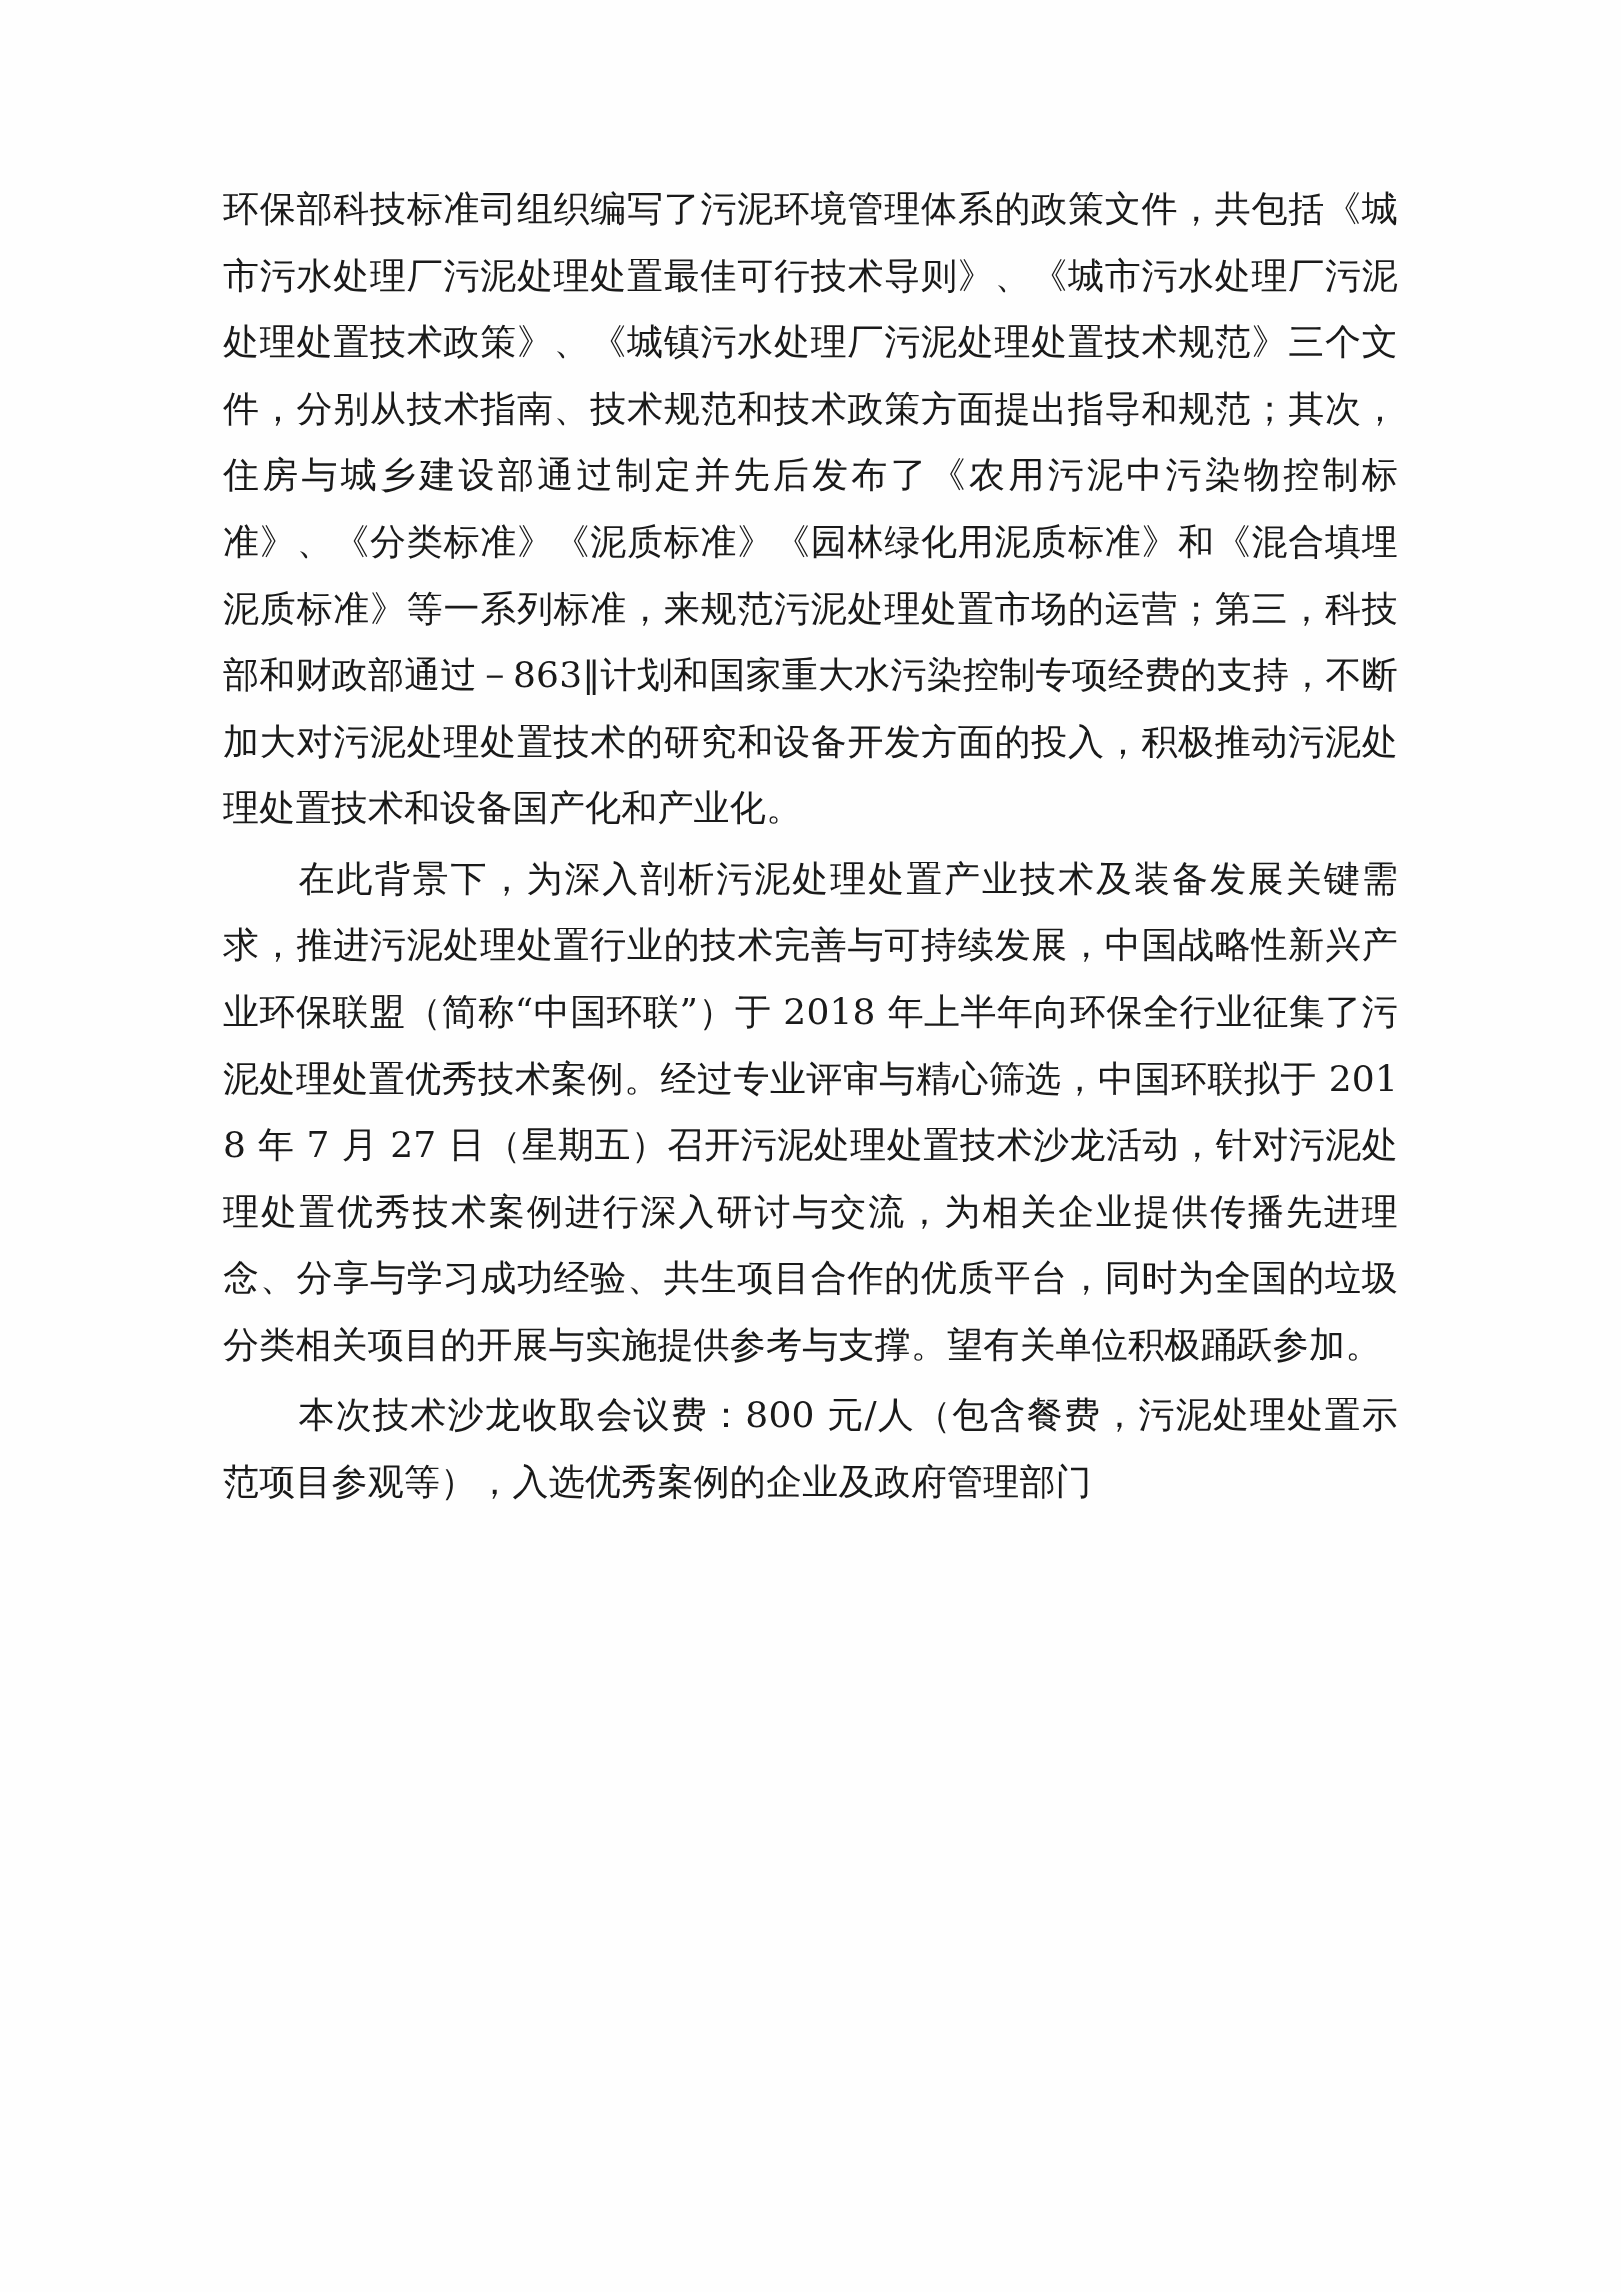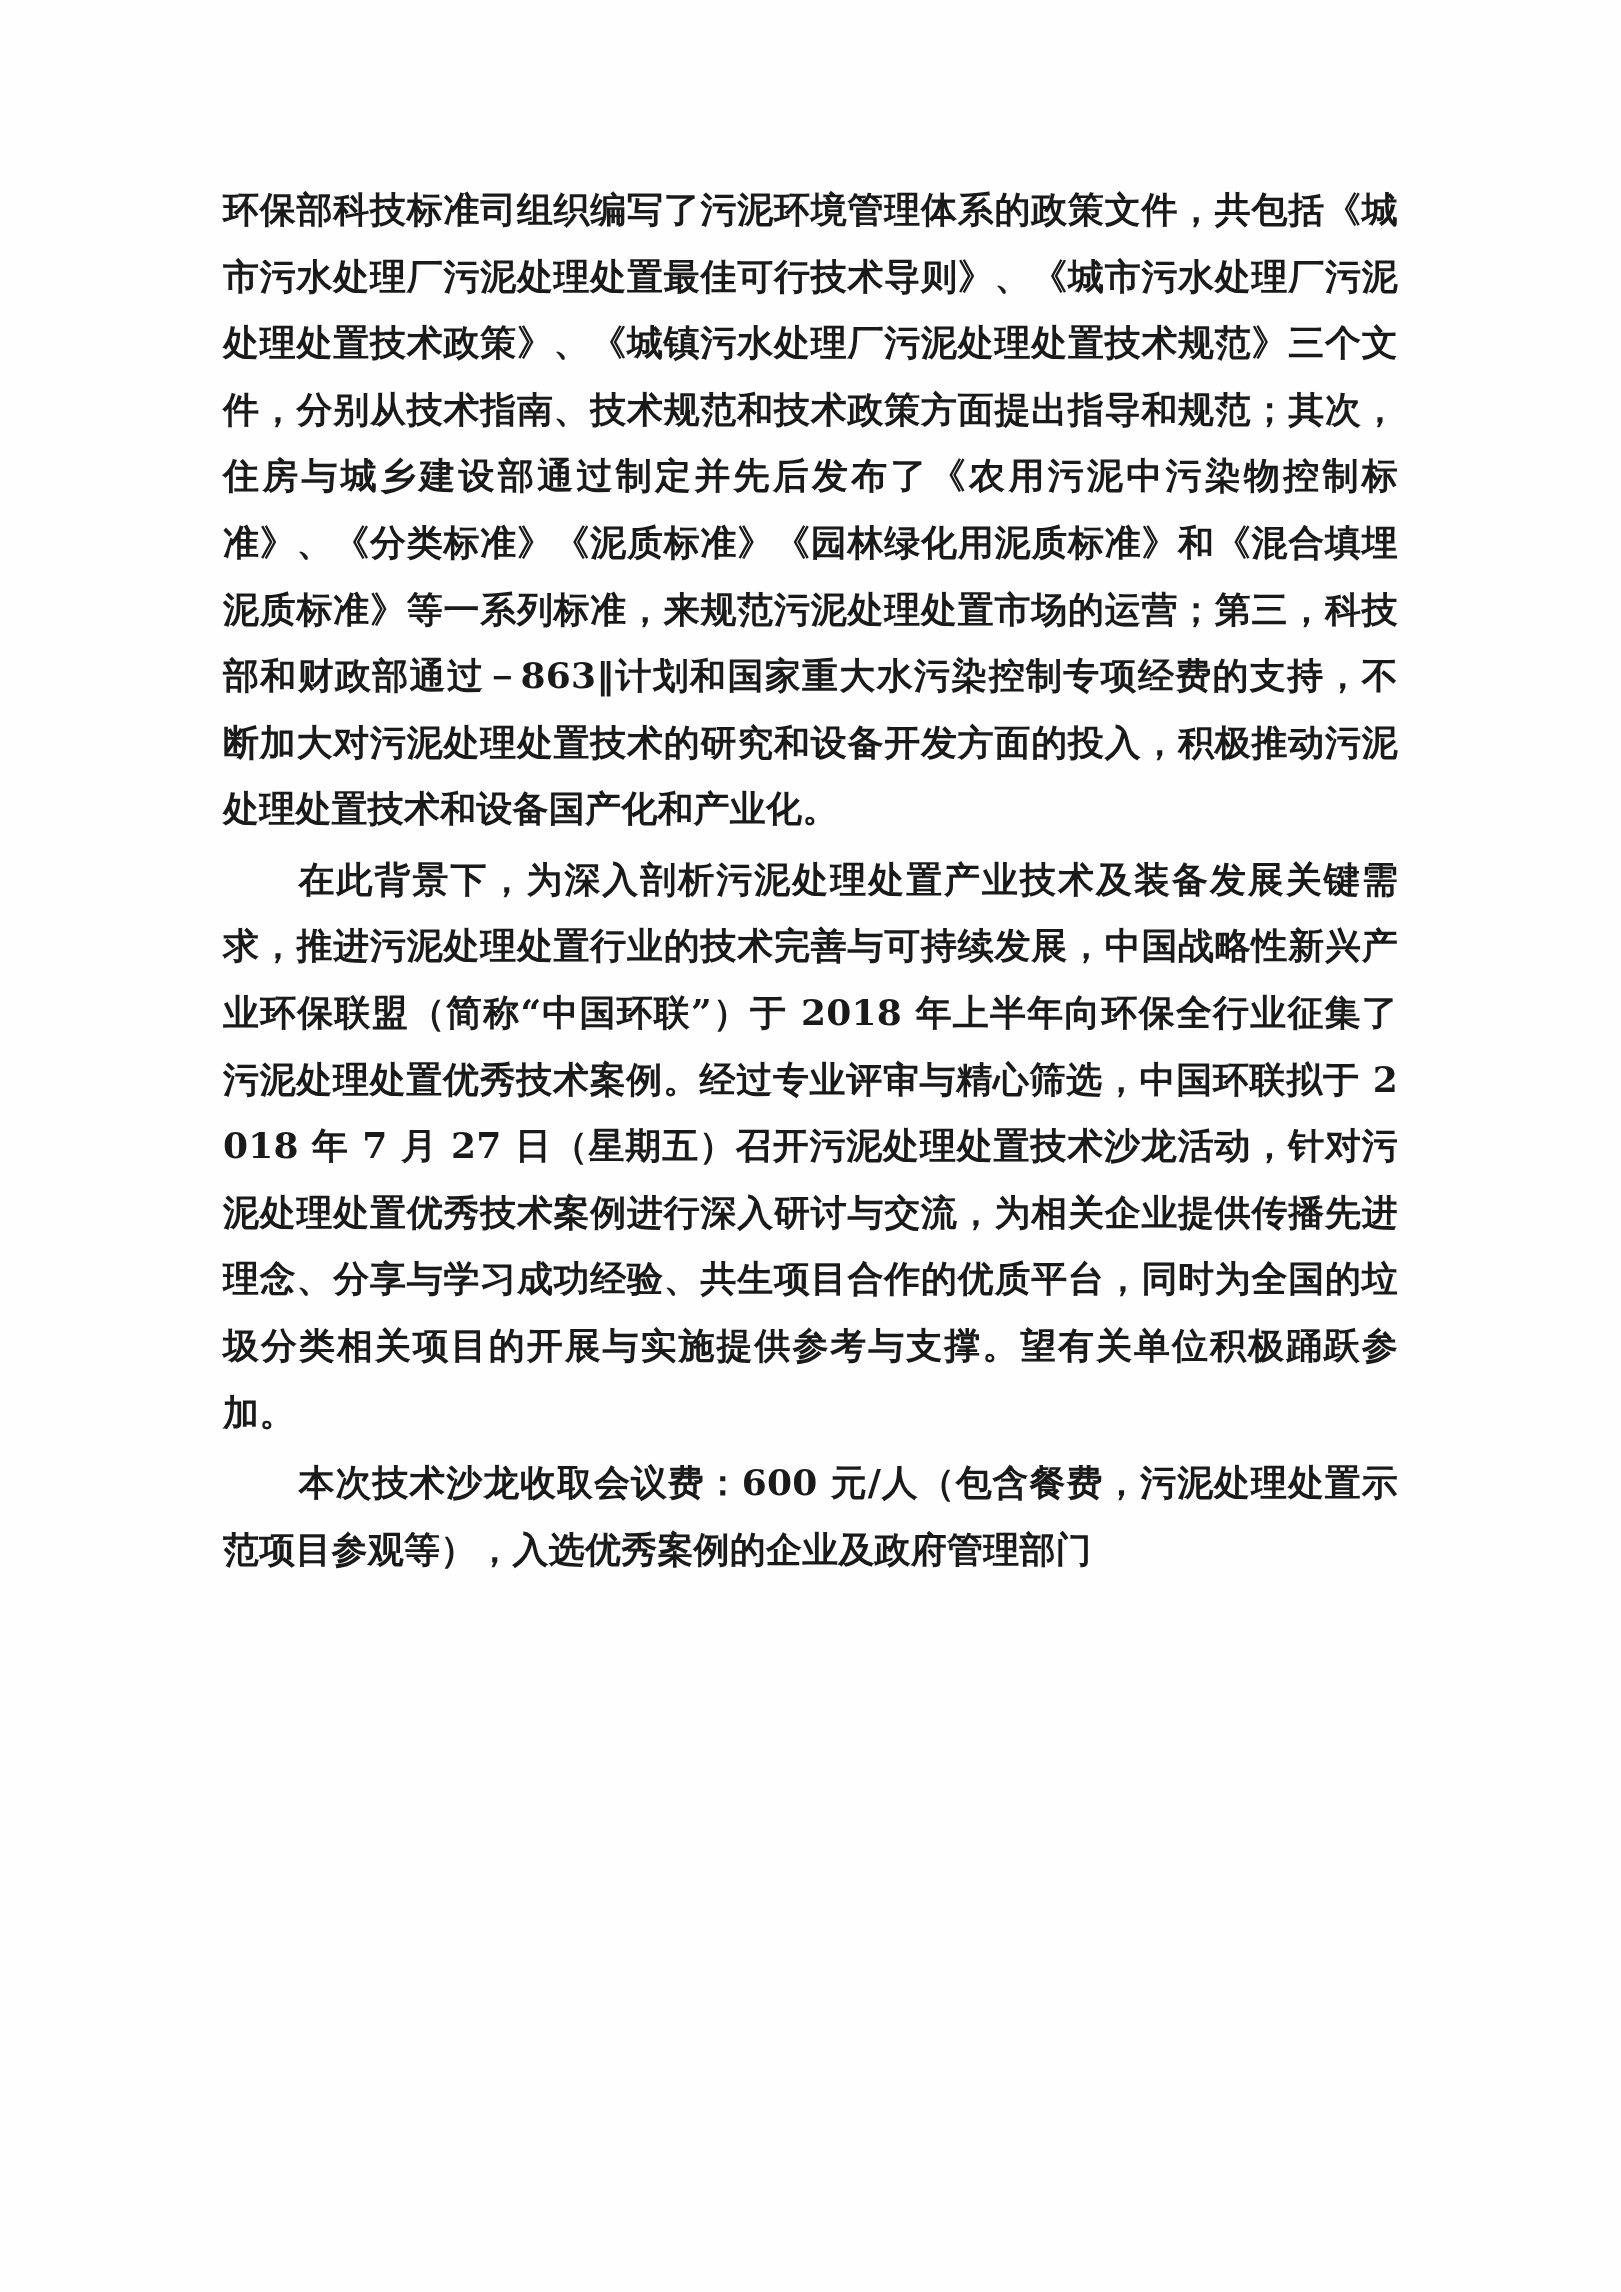--- a/index.html
+++ b/index.html
@@ -14,21 +14,20 @@
     color: #1a1a1a;
     overflow: hidden;
   }
   .page {
     position: relative;
     width: 1621px;
     height: 2293px;
     background: #fefefe;
     box-sizing: border-box;
     padding: 176px 223px 68px 223px;
-    font-weight: bold;
   }
   .doc-body {
     font-size: 36px;
     line-height: 1.85;
     text-align: justify;
     text-justify: inter-ideograph;
     letter-spacing: 0.2px;
   }
   .para {
     margin: 0 0 3.9px 0;
@@ -39,16 +38,16 @@
     text-indent: 2.1em;
   }
 </style>
 </head>
 <body>
 
 <div class="page">
   <div class="doc-body">
     <p class="para">环保部科技标准司组织编写了污泥环境管理体系的政策文件，共包括《城市污水处理厂污泥处理处置最佳可行技术导则》、《城市污水处理厂污泥处理处置技术政策》、《城镇污水处理厂污泥处理处置技术规范》三个文件，分别从技术指南、技术规范和技术政策方面提出指导和规范；其次，住房与城乡建设部通过制定并先后发布了《农用污泥中污染物控制标准》、《分类标准》《泥质标准》《园林绿化用泥质标准》和《混合填埋泥质标准》等一系列标准，来规范污泥处理处置市场的运营；第三，科技部和财政部通过－863‖计划和国家重大水污染控制专项经费的支持，不断加大对污泥处理处置技术的研究和设备开发方面的投入，积极推动污泥处理处置技术和设备国产化和产业化。</p>
     <p class="para indent">在此背景下，为深入剖析污泥处理处置产业技术及装备发展关键需求，推进污泥处理处置行业的技术完善与可持续发展，中国战略性新兴产业环保联盟（简称“中国环联”）于 2018 年上半年向环保全行业征集了污泥处理处置优秀技术案例。经过专业评审与精心筛选，中国环联拟于 2018 年 7 月 27 日（星期五）召开污泥处理处置技术沙龙活动，针对污泥处理处置优秀技术案例进行深入研讨与交流，为相关企业提供传播先进理念、分享与学习成功经验、共生项目合作的优质平台，同时为全国的垃圾分类相关项目的开展与实施提供参考与支撑。望有关单位积极踊跃参加。</p>
-    <p class="para indent">本次技术沙龙收取会议费：600 元/人（包含餐费，污泥处理处置示范项目参观等），入选优秀案例的企业及政府管理部门</p>
+    <p class="para indent">本次技术沙龙收取会议费：800 元/人（包含餐费，污泥处理处置示范项目参观等），入选优秀案例的企业及政府管理部门</p>
   </div>
 </div>
 
 
 </body></html>

